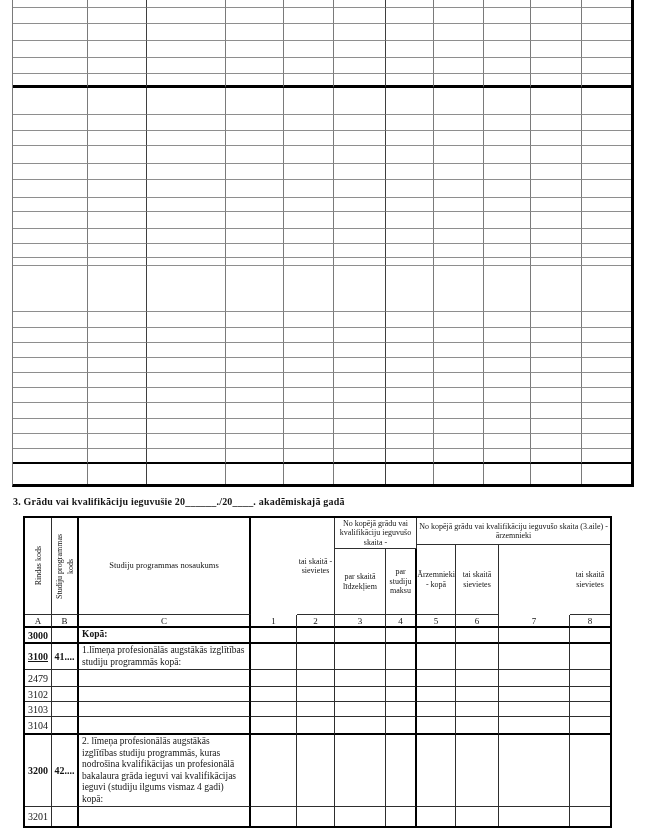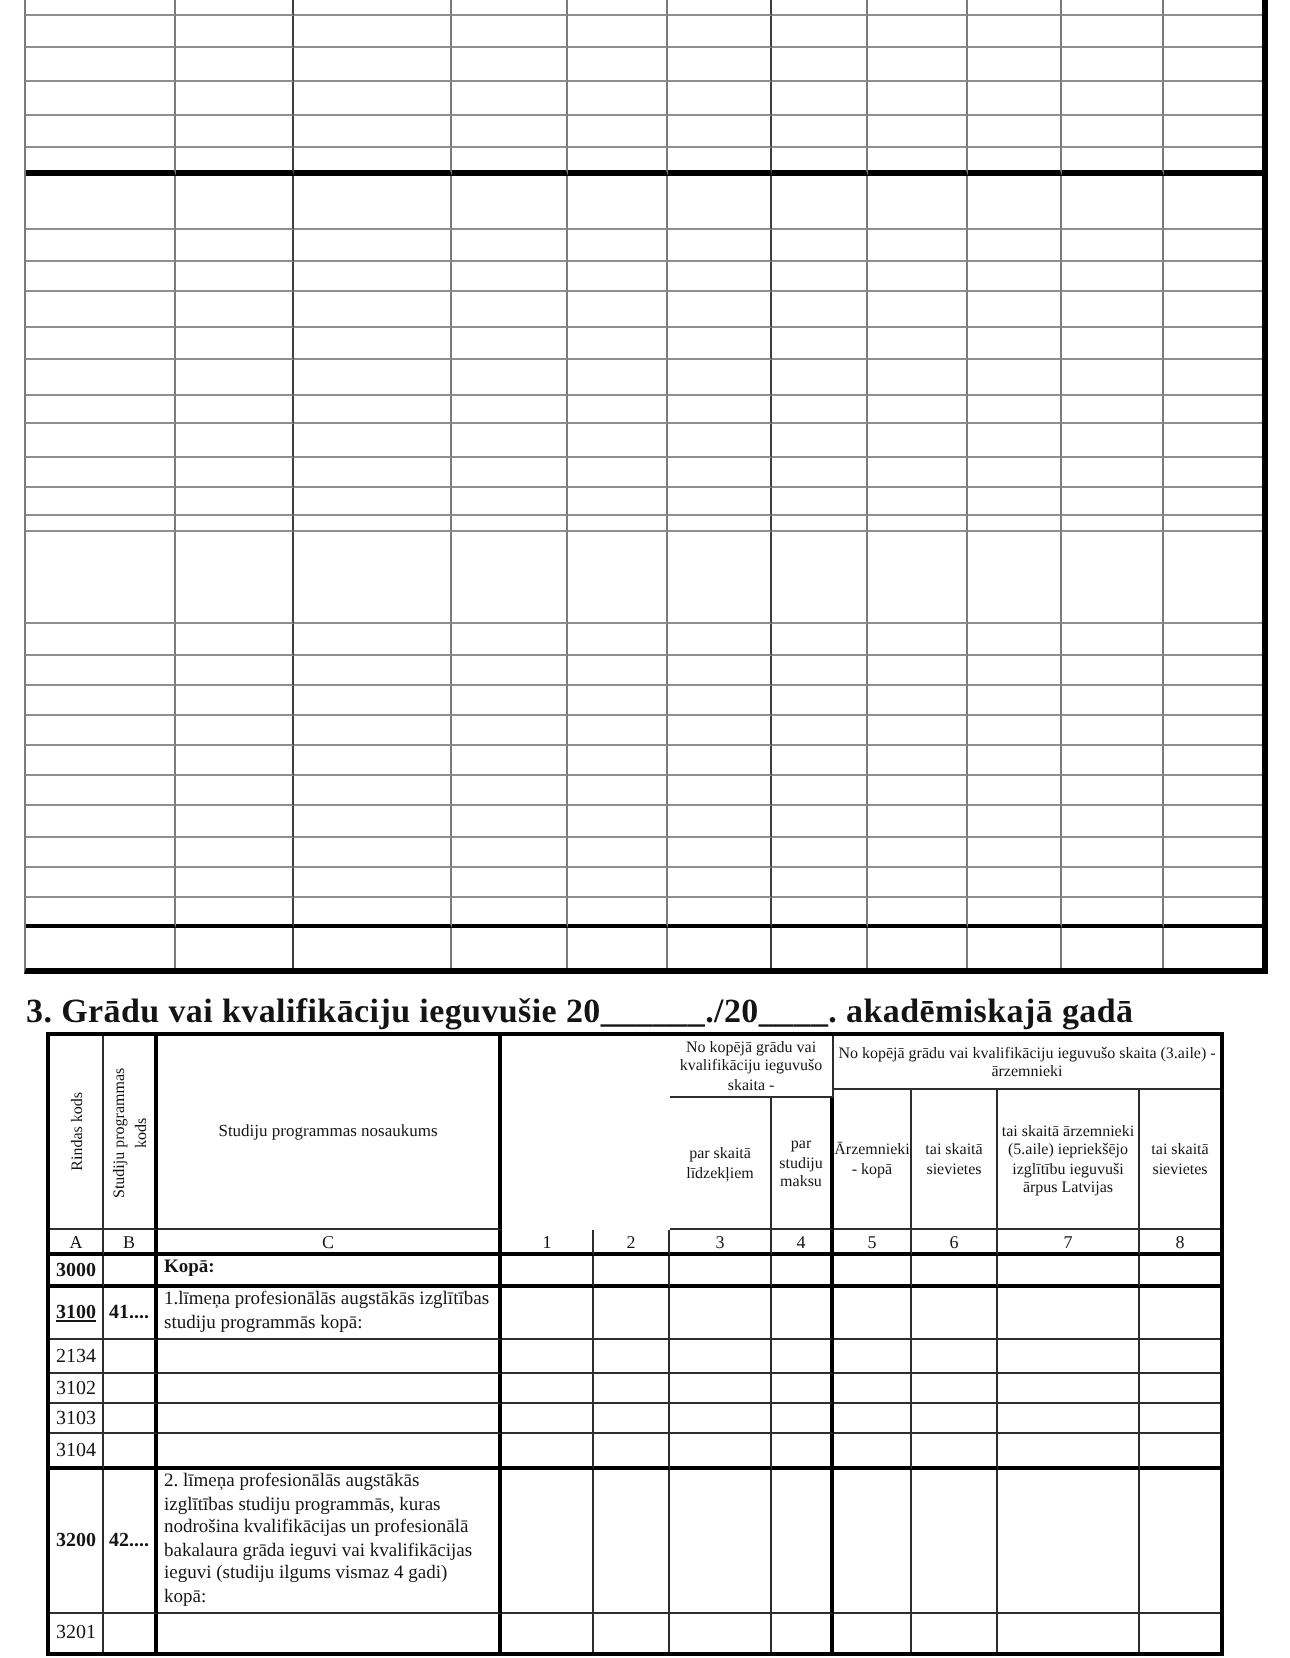--- a/index.html
+++ b/index.html
@@ -10,21 +10,21 @@
   .topgrid{position:absolute;left:12px;top:0;display:grid;background:#fff;
            border-left:1px solid #7a7a7a;border-right:3px solid #000;border-bottom:3px solid #000;}
   .tg{border-right:1px solid #7a7a7a;border-bottom:1px solid #8e8e8e;box-sizing:border-box;}
   .tg.dr{border-right-color:#3f3f3f;}
   .tg.nr{border-right:none;}
   .tg.hb3{border-bottom:3px solid #000;}
   .tg.hb2{border-bottom:2.5px solid #000;}
   .tg.hbn{border-bottom:none;}
 
   
-  .title3{position:absolute;left:13px;top:496px;font-size:17px;font-weight:bold;
+  .title3{position:absolute;left:13px;top:496px;font-size:10px;font-weight:bold;
           letter-spacing:.2px;white-space:nowrap;}
 
   
   .t3{position:absolute;left:23px;top:516px;display:grid;background:#fff;
       border:2px solid #000;box-sizing:content-box;
       grid-template-columns:27px 27px 172px 46px 38px 51px 31px 39px 43px 71px 40px;
       grid-template-rows:27px 4px 66px 13px 16px 26px 17px 15px 15px 18px 72px 19px;}
   .c{border-right:1px solid #2e2e2e;border-bottom:1px solid #2e2e2e;box-sizing:border-box;
      display:flex;align-items:center;justify-content:center;text-align:center;
      font-size:8px;line-height:9.5px;padding:1px;overflow:hidden;overflow-wrap:break-word;}
@@ -370,27 +370,27 @@
   <div class="title3">3. Grādu vai kvalifikāciju ieguvušie 20______./20____. akadēmiskajā gadā</div>
 
   <div class="t3">
     <div class="c" style="grid-area:1/1/4/2">
       <span class="vert">Rindas kods</span>
     </div>
     <div class="c br2" style="grid-area:1/2/4/3">
       <span class="vert wrap2">Studiju programmas kods</span>
     </div>
     <div class="c br2" style="grid-area:1/3/4/4;font-size:8.5px">Studiju programmas nosaukums</div>
+    <div class="c" style="grid-area:1/5/4/6">tai skaitā - sievietes</div>
     <div class="c" style="grid-area:1/6/3/8">No kopējā grādu vai kvalifikāciju ieguvušo skaita -</div>
     <div class="c" style="grid-area:3/6/4/7">par skaitā līdzekļiem</div>
     <div class="c br2" style="grid-area:3/7/4/8">par studiju maksu</div>
     <div class="c br0" style="grid-area:1/8/2/12">No kopējā grādu vai kvalifikāciju ieguvušo skaita (3.aile) - ārzemnieki</div>
     <div class="c" style="grid-area:2/8/4/9">Ārzemnieki - kopā</div>
     <div class="c" style="grid-area:2/9/4/10">tai skaitā sievietes</div>
-    <div class="c" style="grid-area:2/10/4/11">tai skaitā ārzemnieki (5.aile) iepriekšējo izglītību ieguvuši ārpus Latvijas</div>
     <div class="c br0" style="grid-area:2/11/4/12">tai skaitā sievietes</div>
   <div class="c lt bb2" style="grid-area: 4 / 1 / 5 / 2;">A</div>
       <div class="c lt bb2 br2" style="grid-area: 4 / 2 / 5 / 3;">B</div>
       <div class="c lt bb2 br2" style="grid-area: 4 / 3 / 5 / 4;">C</div>
       <div class="c lt bb2" style="grid-area: 4 / 4 / 5 / 5;">1</div>
       <div class="c lt bb2" style="grid-area: 4 / 5 / 5 / 6;">2</div>
       <div class="c lt bb2" style="grid-area: 4 / 6 / 5 / 7;">3</div>
       <div class="c lt bb2 br2" style="grid-area: 4 / 7 / 5 / 8;">4</div>
       <div class="c lt bb2" style="grid-area: 4 / 8 / 5 / 9;">5</div>
       <div class="c lt bb2" style="grid-area: 4 / 9 / 5 / 10;">6</div>
@@ -411,21 +411,21 @@
       <div class="c code b br2" style="grid-area: 6 / 2 / 7 / 3; text-align: center;">41....</div>
       <div class="c nm br2" style="grid-area: 6 / 3 / 7 / 4;">1.līmeņa profesionālās augstākās izglītības studiju programmās kopā:</div>
       <div class="c" style="grid-area: 6 / 4 / 7 / 5;"></div>
       <div class="c" style="grid-area: 6 / 5 / 7 / 6;"></div>
       <div class="c" style="grid-area: 6 / 6 / 7 / 7;"></div>
       <div class="c br2" style="grid-area: 6 / 7 / 7 / 8;"></div>
       <div class="c" style="grid-area: 6 / 8 / 7 / 9;"></div>
       <div class="c" style="grid-area: 6 / 9 / 7 / 10;"></div>
       <div class="c" style="grid-area: 6 / 10 / 7 / 11;"></div>
       <div class="c br0" style="grid-area: 6 / 11 / 7 / 12;"></div>
-      <div class="c code" style="grid-area: 7 / 1 / 8 / 2;">2134</div>
+      <div class="c code" style="grid-area: 7 / 1 / 8 / 2;">2479</div>
       <div class="c code br2" style="grid-area: 7 / 2 / 8 / 3;"></div>
       <div class="c nm br2" style="grid-area: 7 / 3 / 8 / 4;"></div>
       <div class="c" style="grid-area: 7 / 4 / 8 / 5;"></div>
       <div class="c" style="grid-area: 7 / 5 / 8 / 6;"></div>
       <div class="c" style="grid-area: 7 / 6 / 8 / 7;"></div>
       <div class="c br2" style="grid-area: 7 / 7 / 8 / 8;"></div>
       <div class="c" style="grid-area: 7 / 8 / 8 / 9;"></div>
       <div class="c" style="grid-area: 7 / 9 / 8 / 10;"></div>
       <div class="c" style="grid-area: 7 / 10 / 8 / 11;"></div>
       <div class="c br0" style="grid-area: 7 / 11 / 8 / 12;"></div>

